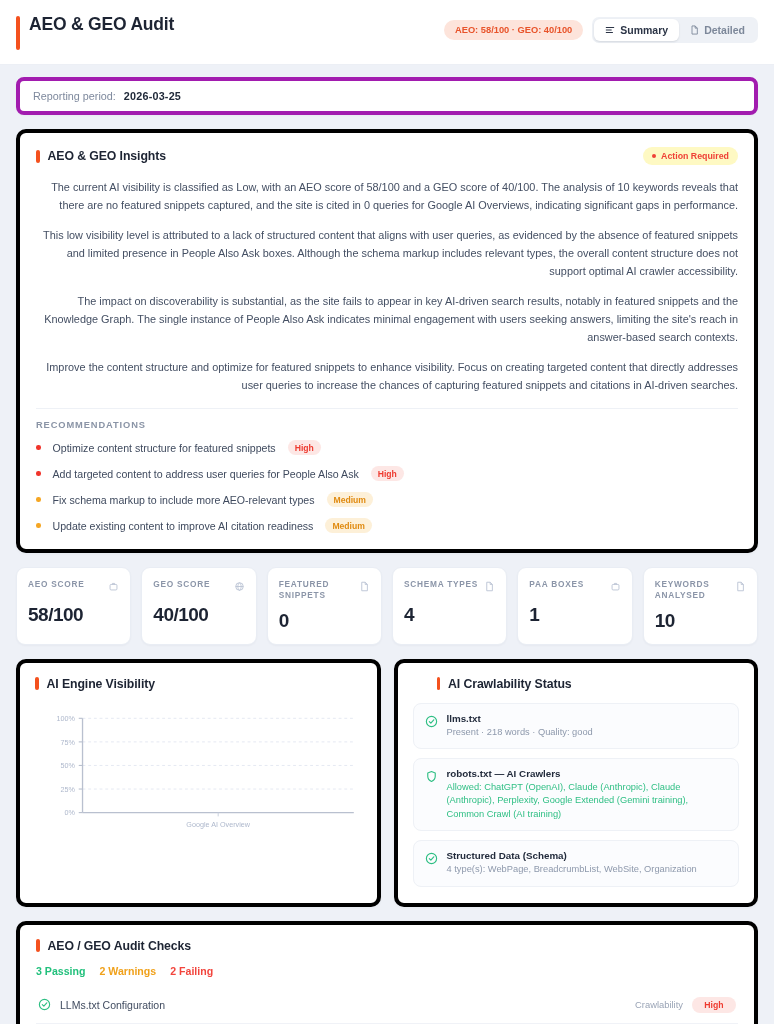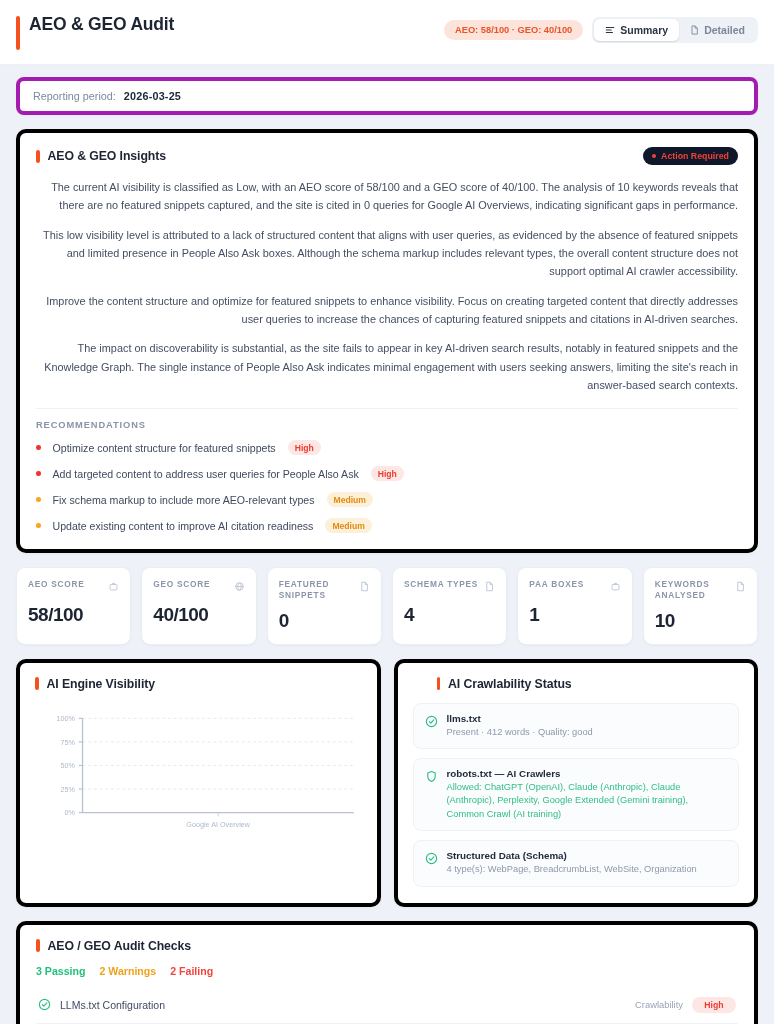--- a/index.html
+++ b/index.html
@@ -84,21 +84,21 @@
   }
   .section-title { display: flex; align-items: center; gap: 8px; }
   .section-title .bar {
     width: 3.5px; height: 13px; background: #f4511e; border-radius: 2px;
   }
   .section-title .txt {
     font-size: 12.3px; font-weight: 700; color: #1d2433; letter-spacing: -.1px;
   }
   .status-chip {
     display: flex; align-items: center; gap: 5px;
-    background: #0f172a; color: #ef4136;
+    background: #fef9c3; color: #ef4136;
     font-size: 8.8px; font-weight: 700;
     padding: 4px 9px; border-radius: 10px;
   }
   .status-chip .dot { width: 4px; height: 4px; border-radius: 50%; background: #ef4136; }
 
   
   .insights { margin-top: 14px; padding: 14px 16px 16px 16px; }
   .insight-p {
     font-size: 10.9px; line-height: 1.68; color: #444f63; margin-bottom: 11px; text-align: right;
   }
@@ -245,22 +245,22 @@
           <div class="txt">AEO &amp; GEO Insights</div>
         </div>
         <div class="status-chip">
           <span class="dot"></span>
           <span>Action Required</span>
         </div>
       </div>
 
       <p class="insight-p">The current AI visibility is classified as Low, with an AEO score of 58/100 and a GEO score of 40/100. The analysis of 10 keywords reveals that there are no featured snippets captured, and the site is cited in 0 queries for Google AI Overviews, indicating significant gaps in performance.</p>
       <p class="insight-p">This low visibility level is attributed to a lack of structured content that aligns with user queries, as evidenced by the absence of featured snippets and limited presence in People Also Ask boxes. Although the schema markup includes relevant types, the overall content structure does not support optimal AI crawler accessibility.</p>
+      <p class="insight-p">The impact on discoverability is substantial, as the site fails to appear in key AI-driven search results, notably in featured snippets and the Knowledge Graph. The single instance of People Also Ask indicates minimal engagement with users seeking answers, limiting the site's reach in answer-based search contexts.</p>
       <p class="insight-p">Improve the content structure and optimize for featured snippets to enhance visibility. Focus on creating targeted content that directly addresses user queries to increase the chances of capturing featured snippets and citations in AI-driven searches.</p>
-      <p class="insight-p">The impact on discoverability is substantial, as the site fails to appear in key AI-driven search results, notably in featured snippets and the Knowledge Graph. The single instance of People Also Ask indicates minimal engagement with users seeking answers, limiting the site's reach in answer-based search contexts.</p>
 
       <div class="rec-divider"></div>
       <div class="rec-head">RECOMMENDATIONS</div>
 
       <div class="rec-row">
         <span class="rec-dot high"></span>
         <span class="rec-text">Optimize content structure for featured snippets</span>
         <span class="prio high">High</span>
       </div>
       <div class="rec-row">
@@ -408,21 +408,21 @@
 
         <div class="crawl-item">
           <span class="crawl-ico">
             <svg width="13" height="13" viewBox="0 0 16 16" fill="none" stroke="#2fbf84" stroke-width="1.4">
                 <circle cx="8" cy="8" r="6.3"></circle>
                 <path d="M5.3 8.2l1.9 1.9 3.6-4.2" stroke-linecap="round" stroke-linejoin="round"></path>
               </svg>
           </span>
           <div>
             <div class="crawl-title">llms.txt</div>
-            <div class="crawl-detail muted">Present · 412 words · Quality: good</div>
+            <div class="crawl-detail muted">Present · 218 words · Quality: good</div>
           </div>
         </div>
 
         <div class="crawl-item">
           <span class="crawl-ico">
             <svg width="13" height="13" viewBox="0 0 16 16" fill="none" stroke="#2fbf84" stroke-width="1.4" stroke-linejoin="round">
                 <path d="M8 1.8l4.6 1.9v4.1c0 3-2 5.3-4.6 6.4-2.6-1.1-4.6-3.4-4.6-6.4V3.7z"></path>
               </svg>
           </span>
           <div>

